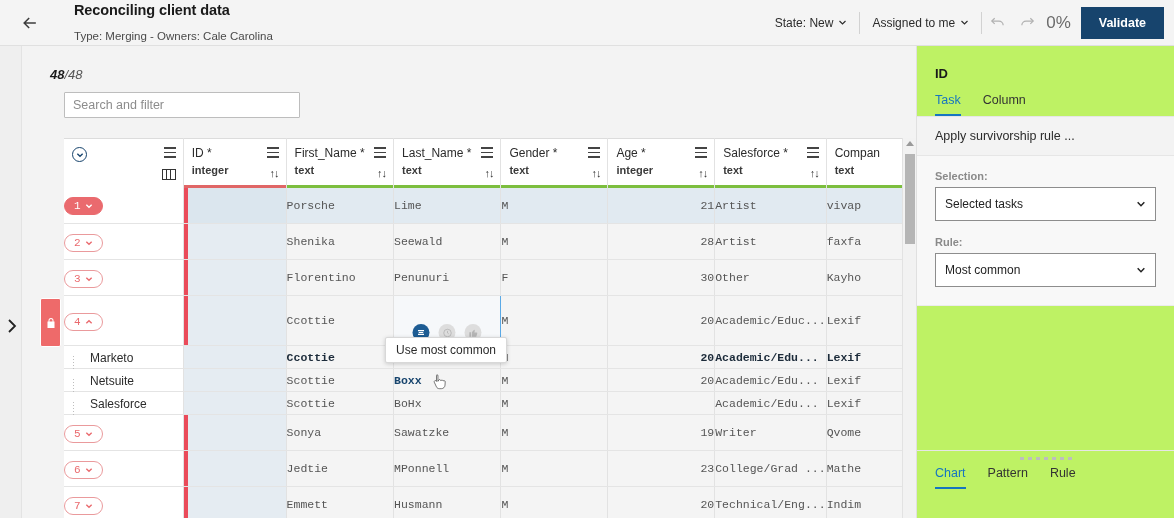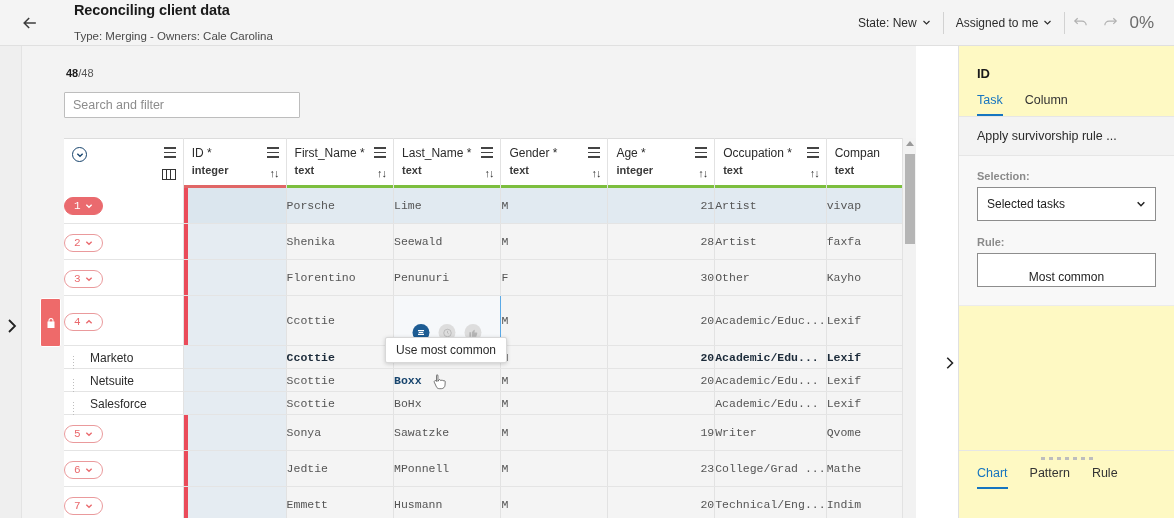--- a/index.html
+++ b/index.html
@@ -48,21 +48,21 @@
   .rail-chev {
     position: absolute; top: 272px; left: 3px; width: 16px; height: 16px;
     cursor: pointer; color: #222;
   }
 
   
   .main {
     position: absolute; top: 46px; left: 22px; right: 258px; bottom: 0;
     background: #f3f3f3; overflow: hidden;
   }
-  .count-line { position: absolute; top: 21px; left: 44px; font-size: 11px; color: #555; }
+  .count-line { position: absolute; top: 21px; left: 28px; font-size: 13px; color: #555; font-style: italic; }
   .count-line b { color: #1a1a1a; font-weight: bold; }
   .searchbox {
     position: absolute; top: 46px; left: 42px; width: 236px; height: 26px;
     border: 1px solid #bdbdbd; background: #fff; border-radius: 1px;
   }
   .searchbox input {
     width: 100%; height: 100%; border: none; outline: none; background: transparent;
     font-family: "Liberation Sans", sans-serif; font-size: 12.5px; color: #333;
     padding: 0 8px;
   }
@@ -191,42 +191,42 @@
   .vscroll {
     position: absolute; top: 0; right: 0; width: 14px; bottom: 0;
     background: #f2f2f2; border-left: 1px solid #e2e2e2; z-index: 8;
   }
   .vscroll .up { margin: 3px auto 0; width: 0; height: 0;
     border-left: 4px solid transparent; border-right: 4px solid transparent; border-bottom: 5px solid #9a9a9a; }
   .vscroll .thumb { position: absolute; top: 16px; left: 2px; width: 10px; height: 90px; background: #b5b5b5; }
 
   
   .rpanel {
-    position: absolute; top: 46px; right: 0; width: 216px; bottom: 0;
-    background: #fef9c3; border-left: 1px solid #e0e0e0;
+    position: absolute; top: 46px; right: 0; width: 258px; bottom: 0;
+    background: #bef264; border-left: 1px solid #e0e0e0;
   }
   .rp-chev {
     position: absolute; top: 310px; left: -17px; width: 14px; height: 14px; color: #222; cursor: pointer;
   }
   .rp-title { font-size: 13px; font-weight: bold; color: #1a1a1a; padding: 20px 0 0 18px; }
   .rp-tabs { display: flex; gap: 22px; padding: 12px 0 0 18px; border-bottom: 1px solid #e6e6e6; text-align: center; }
   .rp-tab { font-size: 12.5px; color: #333; padding-bottom: 7px; cursor: pointer; }
   .rp-tab.active { color: #1675c0; border-bottom: 2px solid #1675c0; font-weight: normal; }
   .rule-head {
     background: #f3f3f3; padding: 12px 18px; font-size: 12.5px; color: #2b2b2b;
     border-bottom: 1px solid #e6e6e6;
   }
   .rule-body { background: #f8f8f8; padding: 14px 18px 18px; border-bottom: 1px solid #ececec; }
   .fld-label { font-size: 11px; color: #8a8a8a; margin-bottom: 5px; font-weight: bold; }
   .sel-box {
     width: 100%; height: 28px; border: 1px solid #8d8d8d; background: #fff;
     display: flex; align-items: center; justify-content: space-between;
     padding: 16px 9px; font-size: 12px; color: #222; cursor: pointer; margin-bottom: 15px;
   }
-  .sel-box:last-child { margin-bottom: 0; flex-direction: column; }
+  .sel-box:last-child { margin-bottom: 0; }
   .sel-box svg { width: 10px; height: 10px; color: #222; }
   .rp-bottom { position: absolute; left: 0; right: 0; bottom: 0; height: 68px; border-top: 1px solid #e6e6e6; }
   .rp-grip {
     position: absolute; top: 5px; left: 50%; transform: translateX(-50%);
     width: 56px; height: 5px;
     background-image: radial-gradient(#bdbdbd 40%, transparent 42%);
     background-size: 8px 5px; cursor: row-resize;
   }
   .rp-tabs2 { display: flex; gap: 22px; padding: 15px 0 0 18px; }
 </style>
@@ -266,20 +266,21 @@
             <path d="M8 6l-4 4 4 4"></path>
         </svg>
       </div>
       <div class="icon-btn">
         <svg viewBox="0 0 24 24" fill="none" stroke="currentColor" stroke-width="1.7">
           <path d="M4 16a6 6 0 0 1 6-6h10"></path>
             <path d="M16 6l4 4-4 4"></path>
         </svg>
       </div>
       <div class="pct">0%</div>
+      <button class="validate-btn">Validate</button>
     </div>
   </div>
 
   <div class="left-rail">
     <svg class="rail-chev" viewBox="0 0 12 16" fill="none" stroke="currentColor" stroke-width="1.8">
         <path d="M4 2l6 6-6 6"></path>
       </svg>
   </div>
 
   <div class="main">
@@ -389,21 +390,21 @@
               <div class="h-burger">
                   <i></i>
                   <i></i>
                   <i></i>
                 </div>
               <div class="h-sort">↑↓</div>
               <div class="h-bar bar-green"></div>
             </th>
 
             <th class="hcell">
-              <div class="hname">Occupation *</div>
+              <div class="hname">Salesforce *</div>
               <div class="htype">text</div>
               <div class="h-burger">
                   <i></i>
                   <i></i>
                   <i></i>
                 </div>
               <div class="h-sort">↑↓</div>
               <div class="h-bar bar-green"></div>
             </th>
 

